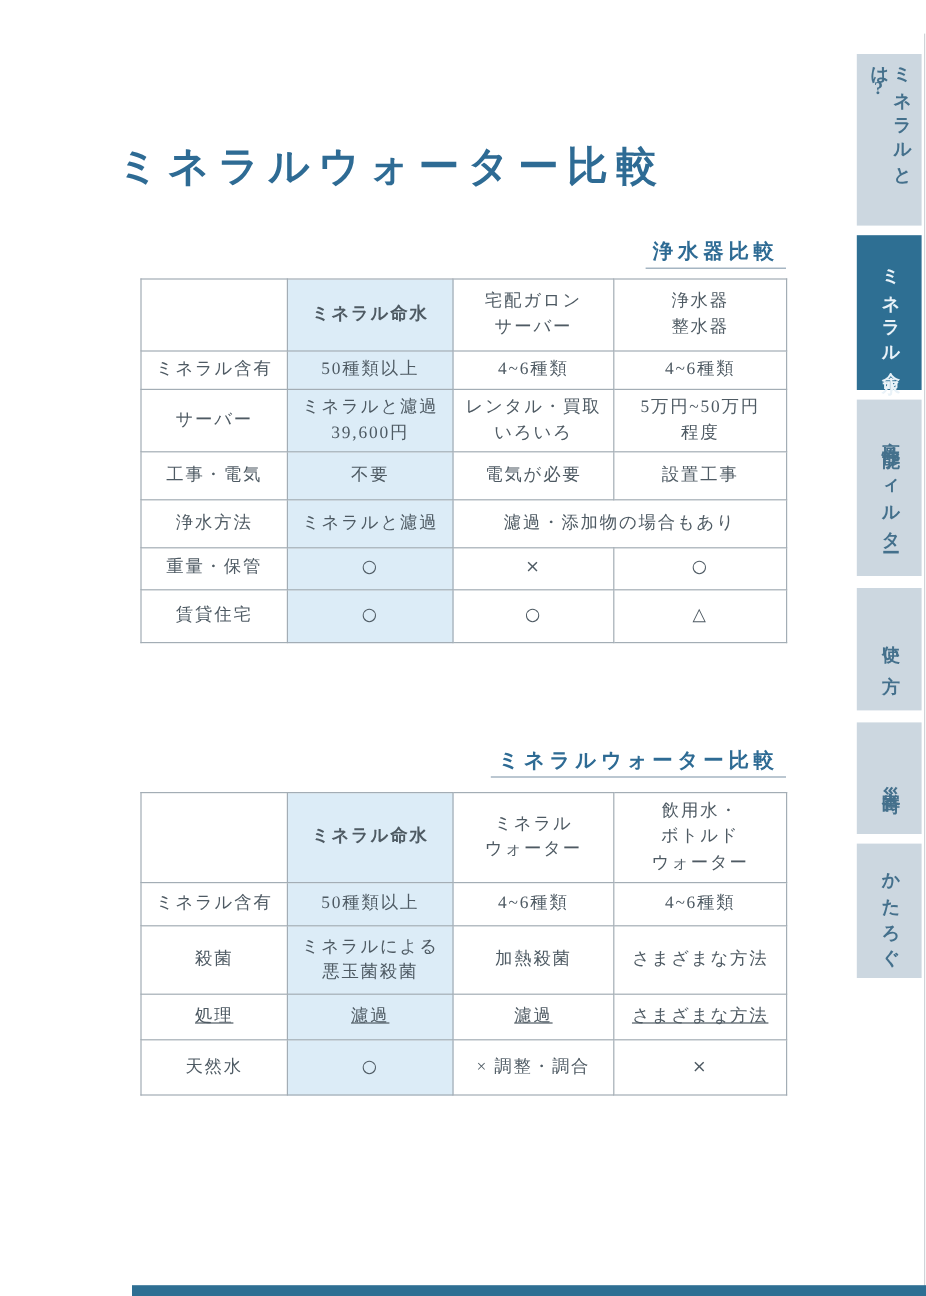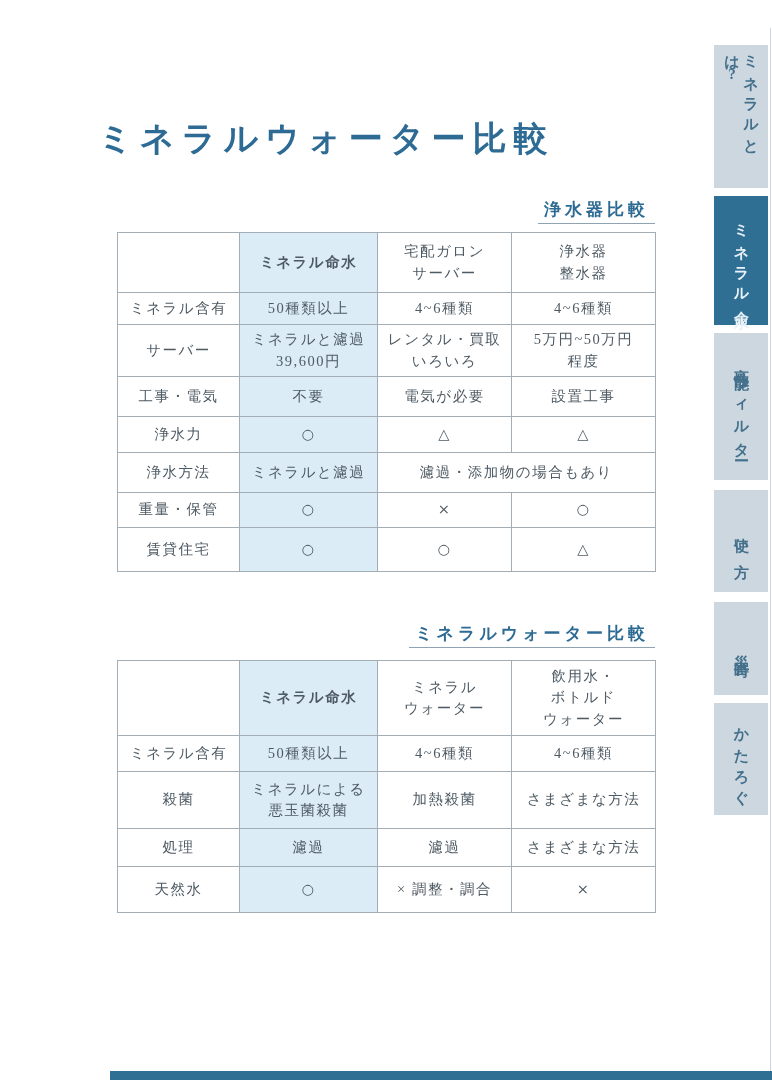--- a/index.html
+++ b/index.html
@@ -83,26 +83,20 @@
 いろいろ</td>
       <td>5万円~50万円
 程度</td>
     </tr>
     <tr style="height:40px;">
       <td class="rowlabel">工事・電気</td>
       <td class="hl">不要</td>
       <td>電気が必要</td>
       <td>設置工事</td>
     </tr>
-    <tr style="height:36px;">
-      <td class="rowlabel">浄水力</td>
-      <td class="hl sym">○</td>
-      <td class="sym">△</td>
-      <td class="sym">△</td>
-    </tr>
     <tr style="height:40px;">
       <td class="rowlabel">浄水方法</td>
       <td class="hl">ミネラルと濾過</td>
       <td colspan="2">濾過・添加物の場合もあり</td>
     </tr>
     <tr style="height:35px;">
       <td class="rowlabel">重量・保管</td>
       <td class="hl sym">○</td>
       <td class="sym">×</td>
       <td class="sym">○</td>
@@ -143,21 +137,21 @@
       <td>4~6種類</td>
       <td>4~6種類</td>
     </tr>
     <tr style="height:57px;">
       <td class="rowlabel">殺菌</td>
       <td class="hl">ミネラルによる
 悪玉菌殺菌</td>
       <td>加熱殺菌</td>
       <td>さまざまな方法</td>
     </tr>
-    <tr style="height:38px;">
+    <tr style="height:38px;text-decoration:underline;">
       <td class="rowlabel">処理</td>
       <td class="hl">濾過</td>
       <td>濾過</td>
       <td>さまざまな方法</td>
     </tr>
     <tr style="height:46px;">
       <td class="rowlabel">天然水</td>
       <td class="hl sym">○</td>
       <td>× 調整・調合</td>
       <td class="sym">×</td>

